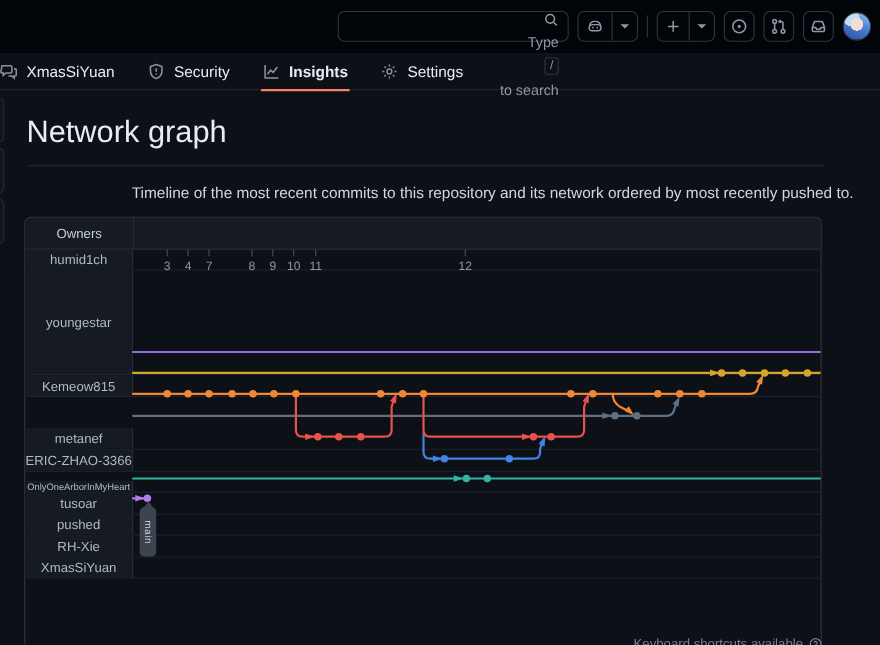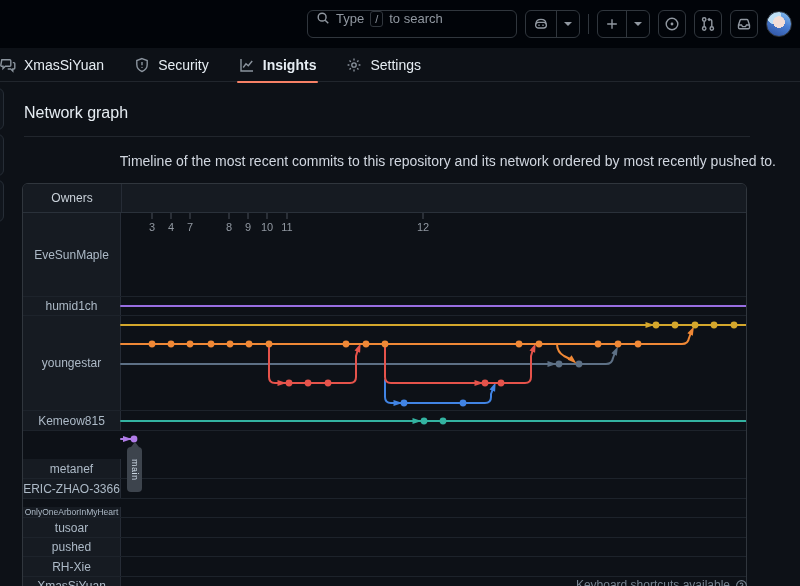--- a/index.html
+++ b/index.html
@@ -3,23 +3,23 @@
 <meta charset="utf-8">
 <style>
   * { margin:0; padding:0; box-sizing:border-box; }
   html,body { width:800px; height:586px; overflow:hidden; background:#0d1117;
     font-family:"Liberation Sans","DejaVu Sans",sans-serif; color:#e6edf3; }
 
   
   .gh-header { display:flex; align-items:center; gap:8px; height:48px;
     padding:0 8px 0 0; background:#010409; }
   .spacer { flex:1; }
-  .search-box { display:flex; align-items:flex-start; gap:6px; width:210px; height:28px;
+  .search-box { display:flex; align-items:flex-end; gap:6px; width:210px; height:28px;
     border:1px solid #30363d; border-radius:6px; padding:0 8px; color:#9198a1;
-    font-size:13px; background:#010409; cursor:text; }
+    font-size:13px; background:#010409; cursor:text;flex-direction:column; }
   .search-box svg { flex:none; }
   .key-hint { border:1px solid #30363d; border-radius:3px; font-size:11px;
     padding:0px 4px; line-height:14px; color:#9198a1; }
   .split-btn { display:flex; align-items:stretch; height:28px; border:1px solid #30363d;
     border-radius:6px; overflow:hidden; }
   .split-btn .seg { display:flex; align-items:center; justify-content:center;
     padding:0 7px; color:#9198a1; }
   .split-btn .seg + .seg { border-left:1px solid #30363d; }
   .caret-down { width:0; height:0; border-left:4px solid transparent;
     border-right:4px solid transparent; border-top:4px solid #9198a1; }
@@ -41,21 +41,21 @@
   .nav-item.active { font-weight:700; }
   .nav-item.active .underline { position:absolute; left:8px; right:8px; bottom:-1px;
     height:2px; border-radius:2px; background:#f78166; }
 
   
   .sliver { position:absolute; left:-8px; width:12px; height:42px;
     border:1px solid #262d36; border-radius:6px; background:#11161d; }
 
   
   .main { position:relative; padding:22px 24px 0 22px; }
-  .page-title { font-size:16px; font-weight:400; color:#e6edf3; margin-left:2px; }
+  .page-title { font-size:28px; font-weight:400; color:#e6edf3; margin-left:2px; }
   .title-rule { border:none; border-top:1px solid #21262d; margin:14px 0 0 2px; width:726px; }
   .page-desc { font-size:14px; color:#d1d7e0; margin:16px 0 0 2px;text-align:right; }
 
   .net-table { position:relative; margin-top:14px; width:725px; height:448px;
     border:1px solid #30363d; border-radius:6px; background:#0d1117; overflow:hidden; }
   .net-header-row { position:relative; height:29px; background:#161b22;
     border-bottom:1px solid #2a313a; display:flex; align-items:center; }
   .owners-cell { width:98px; text-align:center; font-size:12px; color:#c9d1d9; }
   .col-divider { position:absolute; left:98px; top:0; bottom:0; width:1px; background:#262c36; }
   .net-row { position:relative; border-bottom:1px solid #1d232b; display:flex; }
@@ -197,23 +197,20 @@
   <h1 class="page-title">Network graph</h1>
   <hr class="title-rule">
   <p class="page-desc">Timeline of the most recent commits to this repository and its network ordered by most recently pushed to.</p>
 
   <div class="net-table">
     <div class="net-header-row">
       <div class="owners-cell">Owners</div>
       <div class="col-divider"></div>
     </div>
     <div id="owner-rows">
-        <div class="net-row" style="height: 84px;">
-          <div class="owner-cell">EveSunMaple</div>
-        </div>
         <div class="net-row" style="height: 19px;">
           <div class="owner-cell">humid1ch</div>
         </div>
         <div class="net-row" style="height: 95px;">
           <div class="owner-cell">youngestar</div>
         </div>
         <div class="net-row" style="height: 20px;">
           <div class="owner-cell">Kemeow815</div>
         </div>
         <div class="net-row" style="height: 20px; margin-top: 28px;">

